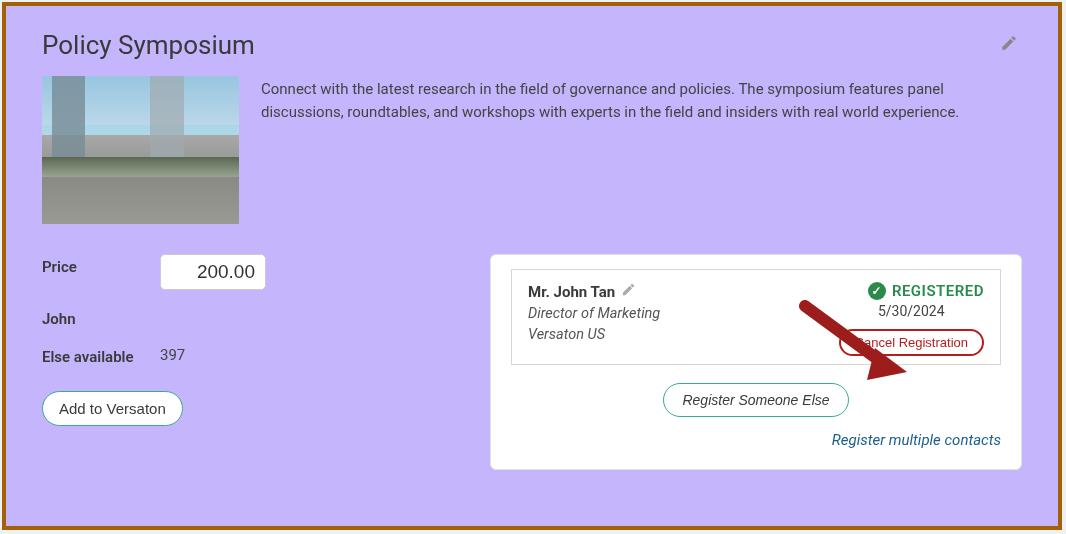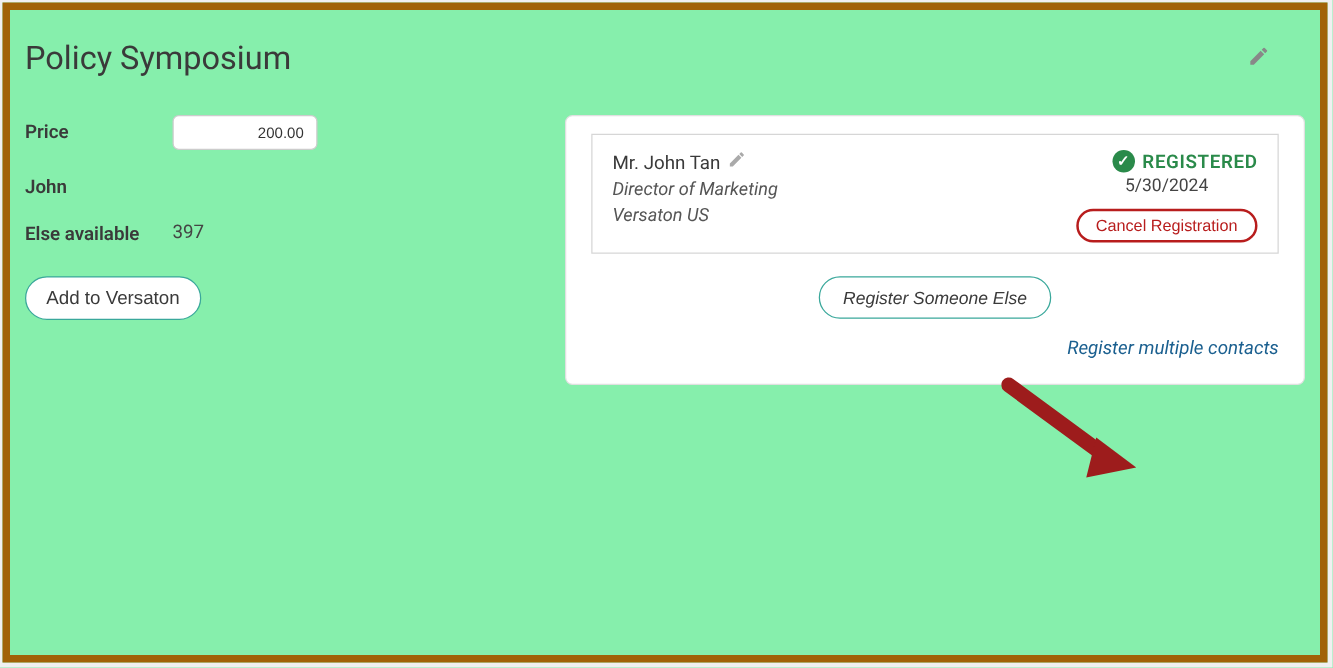--- a/index.html
+++ b/index.html
@@ -4,26 +4,26 @@
   <style>
     * { box-sizing: border-box; margin: 0; padding: 0; }
     body {
       font-family: -apple-system, BlinkMacSystemFont, "Segoe UI", Roboto, Arial, sans-serif;
       background: #f0f0f0;
       width: 1066px;
       height: 534px;
       position: relative;
     }
     .card {
-      background: #86efac;
-      border: 6px solid #a16207;
+      background: #c4b5fd;
+      border: 4px solid #a16207;
       width: 1060px;
       height: 528px;
       margin: 2px;
-      padding: 24px 12px;
+      padding: 24px 36px;
       position: relative;
     }
     .edit-icon-top {
       position: absolute;
       top: 28px;
       right: 40px;
       color: #888;
       cursor: pointer;
     }
     .title {
@@ -60,21 +60,21 @@
     }
     .description {
       flex: 1;
       color: #444;
       font-size: 15px;
       line-height: 1.5;
       padding-top: 2px;
     }
     .main-section {
       display: flex;
-      gap: 22px;
+      gap: 38px;
       margin-top: 30px;
     }
     .left-col {
       width: 410px;
       flex-shrink: 0;
     }
     .info-row {
       display: flex;
       margin-bottom: 16px;
       align-items: flex-start;
@@ -85,26 +85,26 @@
       color: #3a3a3a;
       font-size: 15px;
       padding-top: 4px;
     }
     .info-value {
       color: #444;
       font-size: 15px;
       line-height: 1.5;
     }
     .price-input {
-      width: 116px;
+      width: 106px;
       padding: 6px 10px;
       border: 1px solid #ccc;
       border-radius: 5px;
       text-align: right;
-      font-size: 12px;
+      font-size: 19px;
       color: #333;
       background: #fff;
     }
     .add-calendar-btn {
       display: inline-block;
       padding: 8px 16px;
       border: 1.5px solid #3aa89b;
       border-radius: 20px;
       background: #fff;
       color: #3a3a3a;
@@ -129,21 +129,21 @@
     }
     .registrant-box {
       border: 1px solid #d6d6d6;
       padding: 12px 16px;
       position: relative;
       min-height: 96px;
     }
     .registrant-name {
       font-size: 15px;
       color: #3a3a3a;
-      font-weight: 400;
+      font-weight: 700;
       display: flex;
       align-items: center;
       gap: 6px;
     }
     .edit-pencil {
       color: #aaa;
       cursor: pointer;
     }
     .registrant-title, .registrant-org {
       font-size: 14.5px;
@@ -229,20 +229,24 @@
 <div class="card">
 
   <div class="edit-icon-top">
     <svg width="18" height="18" viewBox="0 0 24 24" fill="currentColor">
         <path d="M3 17.25V21h3.75L17.81 9.94l-3.75-3.75L3 17.25zM20.71 7.04a1 1 0 0 0 0-1.41l-2.34-2.34a1 1 0 0 0-1.41 0l-1.83 1.83 3.75 3.75 1.83-1.83z"></path>
       </svg>
   </div>
 
   <h1 class="title">Policy Symposium</h1>
 
+  <div class="header-section">
+    <div class="event-image"></div>
+    <div class="description">Connect with the latest research in the field of governance and policies. The symposium features panel discussions, roundtables, and workshops with experts in the field and insiders with real world experience.</div>
+  </div>
 
   <div class="main-section">
 
     <div class="left-col">
 
       <div class="info-row">
         <div class="info-label">Price</div>
         <input class="price-input" value="200.00" style="">
       </div>
 

